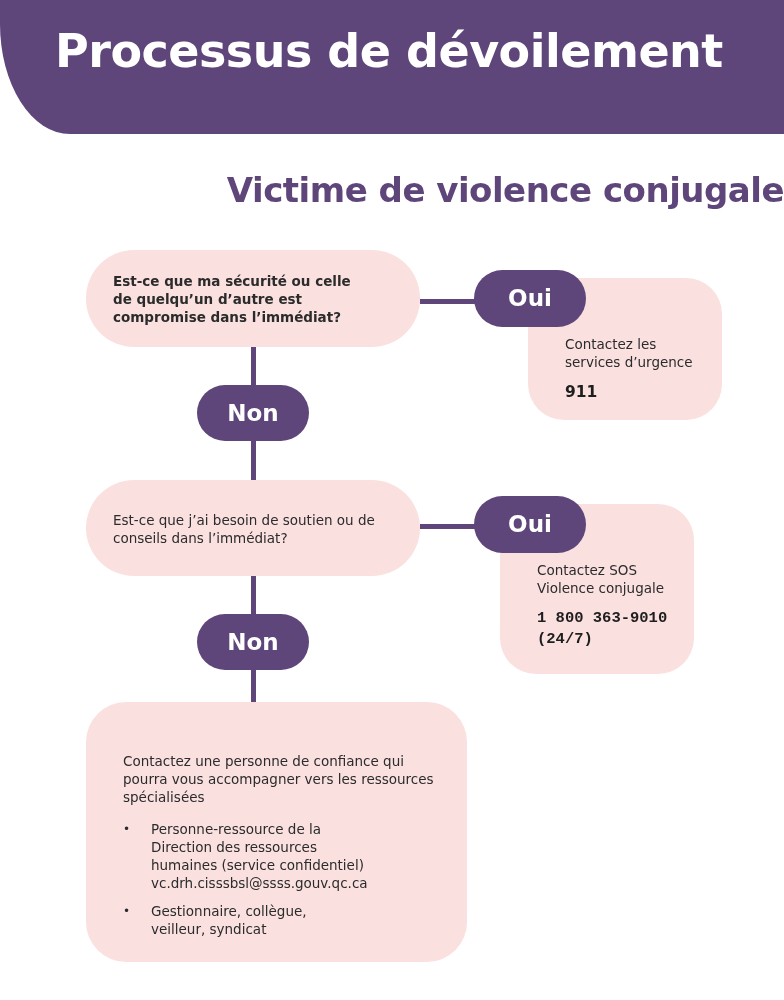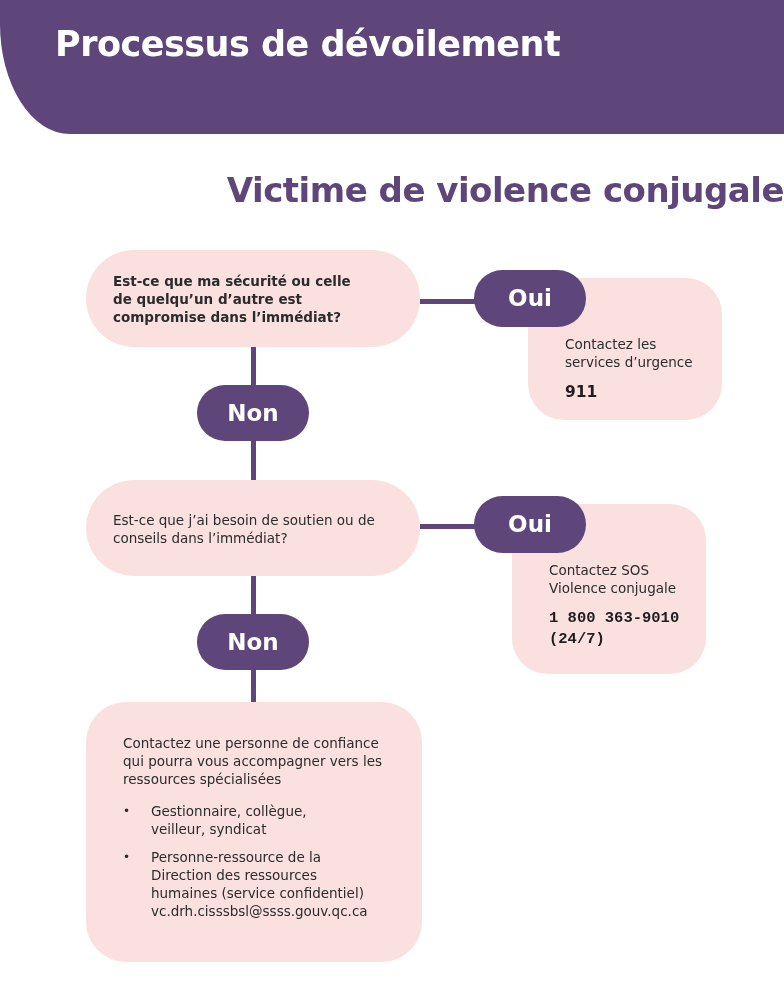--- a/index.html
+++ b/index.html
@@ -7,41 +7,41 @@
     body { position: relative; font-family: "DejaVu Sans", sans-serif; color: #2b2b2b; }
 
     .header {
       position: absolute; left: 0; top: 0; width: 784px; height: 134px;
       background: #5e467a;
       border-bottom-left-radius: 70px 110px;
     }
     .header-title {
       position: absolute; left: 55px; top: 24px;
       font-family: "DejaVu Sans", sans-serif; font-weight: bold;
-      font-size: 35px; color: #ffffff; letter-spacing: -0.5px;
+      font-size: 46px; color: #ffffff; letter-spacing: -0.5px;
     }
     .subtitle {
       position: absolute; left: 0; width: 784px; top: 170px; text-align: right;
       font-family: "DejaVu Sans", sans-serif; font-weight: bold;
       font-size: 34px; color: #5e467a; letter-spacing: -0.5px;
     }
 
     .box {
       position: absolute; background: #fbe0e0;
       font-size: 13.5px; line-height: 18px; color: #2b2b2b;
     }
     .q1 { left: 86px; top: 250px; width: 334px; height: 97px; border-radius: 48px; padding: 22px 0 0 27px; font-weight: bold; }
     .q2 { left: 86px; top: 480px; width: 334px; height: 96px; border-radius: 48px; padding: 31px 0 0 27px; }
 
     .answer-box { border-radius: 36px; }
     .a1 { left: 528px; top: 278px; width: 194px; height: 142px; padding: 57px 0 16px 37px; }
-    .a2 { left: 512px; top: 504px; width: 194px; height: 170px; padding: 57px 0 0 37px; }
+    .a2 { left: 500px; top: 504px; width: 194px; height: 170px; padding: 57px 0 0 37px; }
     .a-phone { font-weight: bold; font-size: 15.5px; line-height: 21px; color: #1e1e1e; margin-top: 11px; }
 
-    .final { left: 86px; top: 702px; width: 336px; height: 260px; border-radius: 40px; padding: 32px 20px 0 37px; }
+    .final { left: 86px; top: 702px; width: 381px; height: 260px; border-radius: 40px; padding: 50px 20px 0 37px; }
     .final ul { list-style: none; margin-top: 14px; }
     .final li { position: relative; padding-left: 28px; margin-bottom: 10px; }
     .final li::before { content: "\2022"; position: absolute; left: 0; top: 0; font-size: 12px; }
 
     .pill {
       position: absolute; background: #5e467a; color: #ffffff;
       font-weight: bold; font-size: 23px; text-align: center;
       border-radius: 30px;
     }
     .pill-oui1 { left: 474px; top: 270px; width: 112px; height: 57px; line-height: 57px; }
@@ -93,16 +93,16 @@
   <div style="width:140px;">Contactez SOS Violence conjugale</div>
   <div class="a-phone" style="width:145px;font-family:Liberation Mono, monospace;">1 800 363-9010 (24/7)</div>
 </div>
 
 <div class="pill pill-oui2">Oui</div>
 <div class="pill pill-non2">Non</div>
 
 <div class="box final">
   <div>Contactez une personne de confiance qui pourra vous accompagner vers les ressources spécialisées</div>
   <ul>
+    <li style="width:250px;">Personne-ressource de la Direction des ressources humaines (service confidentiel) vc.drh.cisssbsl@ssss.gouv.qc.ca</li>
     <li style="width:225px;">Gestionnaire, collègue, veilleur, syndicat</li>
-    <li style="width:250px;">Personne-ressource de la Direction des ressources humaines (service confidentiel) vc.drh.cisssbsl@ssss.gouv.qc.ca</li>
   </ul>
 </div>
 
 </body></html>

